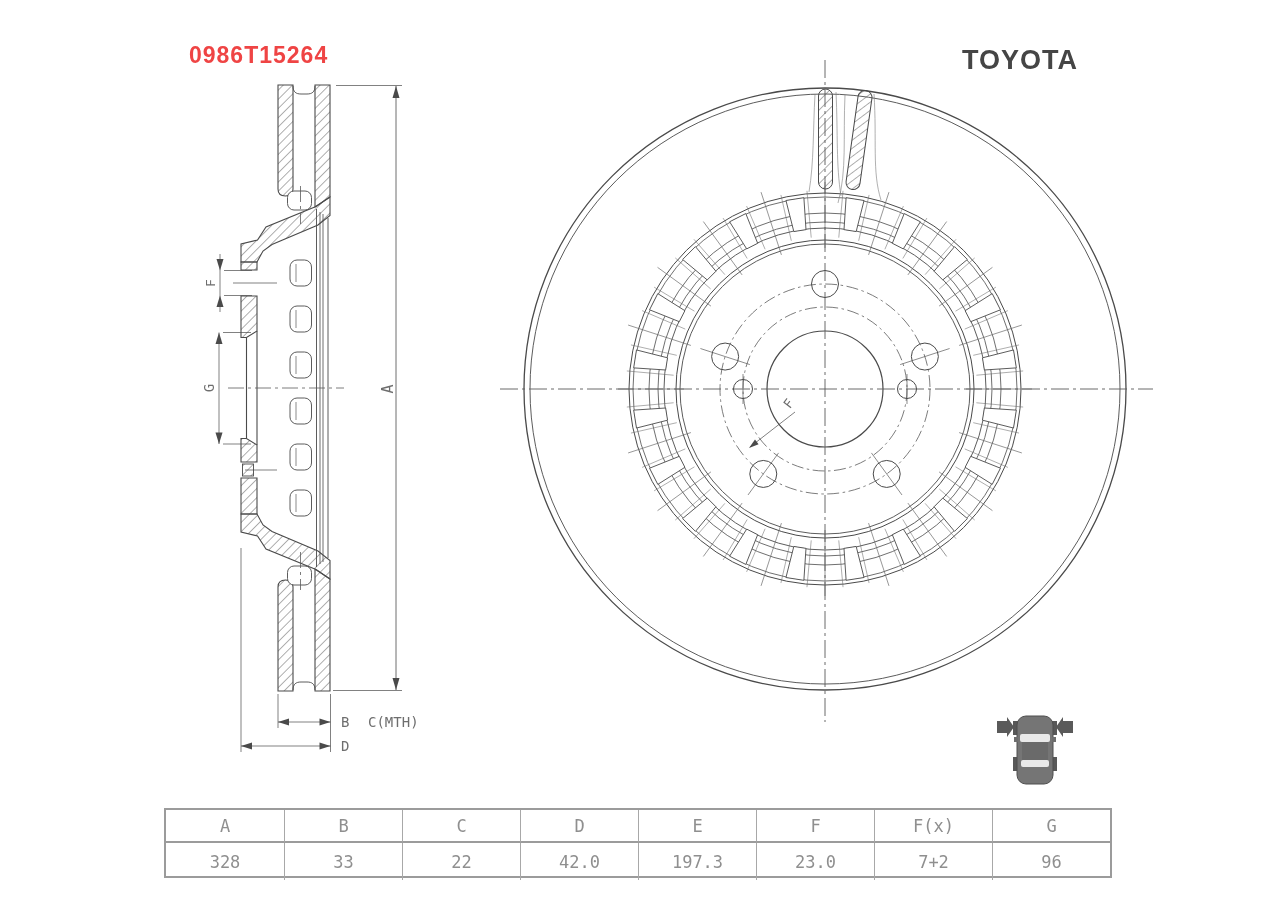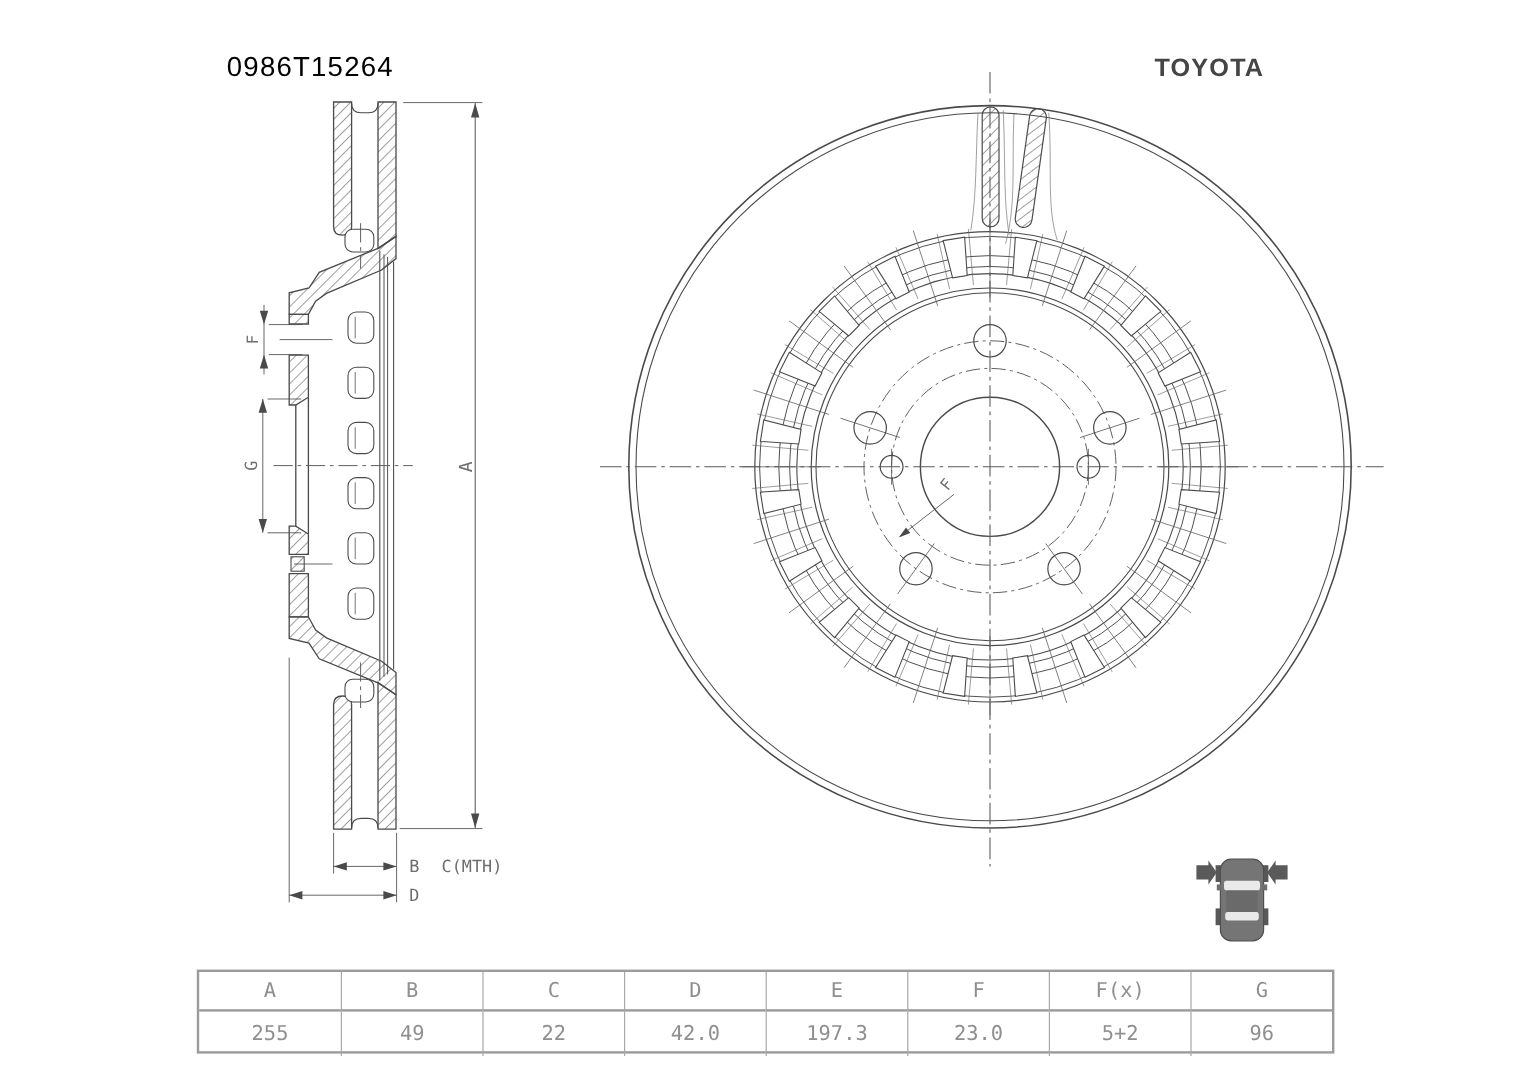--- a/index.html
+++ b/index.html
@@ -1,20 +1,20 @@
 <!DOCTYPE html>
 <html><head>
 <meta charset="utf-8">
 <style>
   html,body{margin:0;padding:0;background:#e8e8e8;}
   .page{position:relative;width:1280px;height:905px;background:#ffffff;overflow:hidden;
         font-family:"Liberation Sans",sans-serif;}
-  .part-number{position:absolute;left:189px;top:42px;font-size:23px;font-weight:normal;
-               color:#000000;letter-spacing:1px;}
-  .brand{position:absolute;left:962px;top:45px;font-size:21px;font-weight:bold;
+  .part-number{position:absolute;left:189px;top:42px;font-size:23px;font-weight:bold;
+               color:#ef4444;letter-spacing:1px;}
+  .brand{position:absolute;left:962px;top:45px;font-size:27px;font-weight:bold;
          color:#454545;letter-spacing:1px;}
   svg{position:absolute;left:0;top:0;}
   svg text{font-family:"DejaVu Sans Mono",monospace;fill:#6e6e6e;}
   .dims-table{position:absolute;left:164px;top:808px;width:948px;height:70px;
               display:grid;grid-template-columns:repeat(8,1fr);grid-template-rows:33px 37px;
               border:2px solid #9b9b9b;box-sizing:border-box;background:#fff;}
   .dims-table .cell{border-left:1.5px solid #a8a8a8;display:flex;align-items:center;justify-content:center;
         font-family:"DejaVu Sans Mono",monospace;font-size:17px;color:#8f8f8f;box-sizing:border-box;}
   .dims-table .cell:nth-child(8n+1){border-left:none;}
   .dims-table .hcell{border-bottom:2px solid #9b9b9b;}
@@ -287,22 +287,22 @@
 
   <div class="dims-table">
     <div class="cell hcell">A</div>
     <div class="cell hcell">B</div>
     <div class="cell hcell">C</div>
     <div class="cell hcell">D</div>
     <div class="cell hcell">E</div>
     <div class="cell hcell">F</div>
     <div class="cell hcell">F(x)</div>
     <div class="cell hcell">G</div>
-    <div class="cell">255</div>
-    <div class="cell">49</div>
+    <div class="cell">328</div>
+    <div class="cell">33</div>
     <div class="cell">22</div>
     <div class="cell">42.0</div>
     <div class="cell">197.3</div>
     <div class="cell">23.0</div>
-    <div class="cell">5+2</div>
+    <div class="cell">7+2</div>
     <div class="cell">96</div>
   </div>
 </div>
 
 </body></html>

